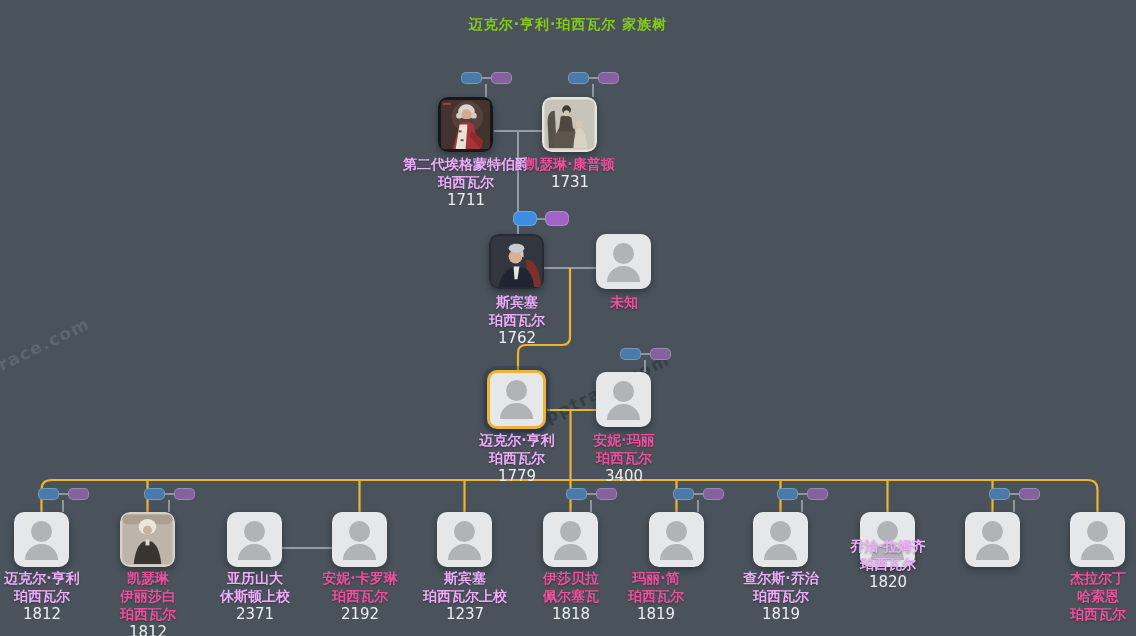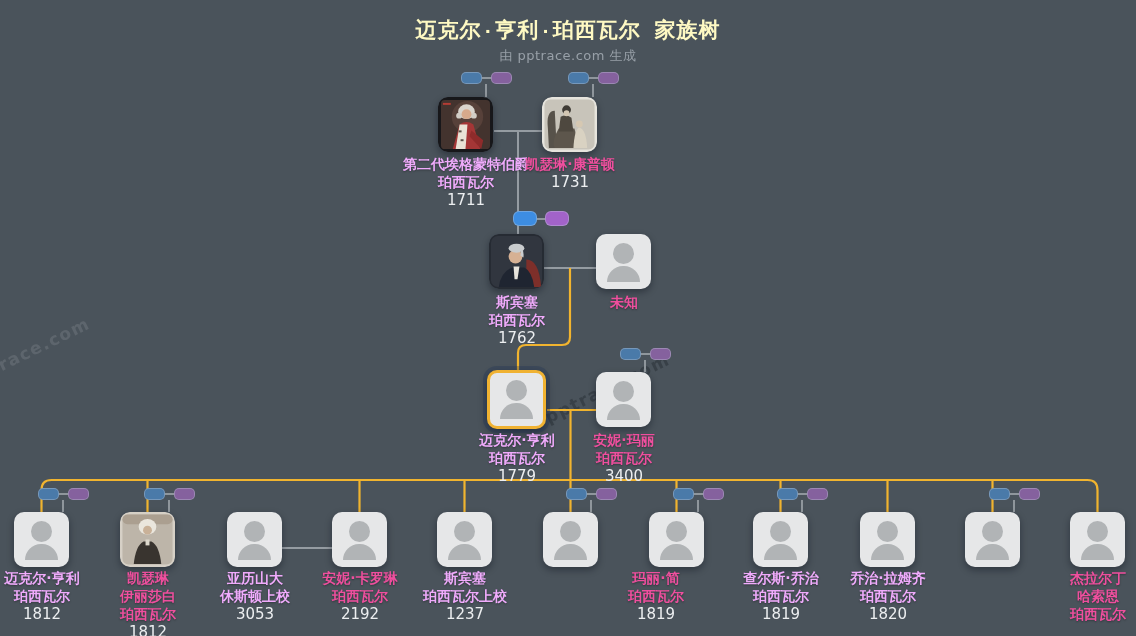--- a/index.html
+++ b/index.html
@@ -1,19 +1,19 @@
 <!DOCTYPE html>
 <html><head>
 <meta charset="utf-8">
 <style>
   html,body{margin:0;padding:0;background:#4a535b;}
   .stage{position:relative;width:1136px;height:636px;overflow:hidden;background:#4a535b;
          font-family:"DejaVu Sans","Liberation Sans",sans-serif;}
   .title{position:absolute;top:16px;left:0;width:100%;text-align:center;
-         font-size:21px;font-weight:700;color:#fef9c3;letter-spacing:1px;font-family:Liberation Mono, monospace;}
+         font-size:14px;font-weight:700;color:#84cc16;letter-spacing:1px;}
   .subtitle{position:absolute;top:47px;left:0;width:100%;text-align:center;
          font-size:13px;color:#98a0a8;letter-spacing:.5px;}
   .wm{position:absolute;font-size:17px;font-weight:700;letter-spacing:1.5px;
       transform:rotate(-26deg);transform-origin:left center;pointer-events:none;white-space:nowrap;}
   .wm1{left:-34px;top:372px;color:rgba(255,255,255,0.11);}
   .wm2{left:546px;top:408px;color:rgba(18,24,32,0.32);}
   svg.connectors{position:absolute;left:0;top:0;}
   
   .node{position:absolute;width:55px;height:55px;border-radius:10px;box-sizing:border-box;
         box-shadow:0 3px 7px rgba(8,12,22,.4);cursor:pointer;}
@@ -47,21 +47,20 @@
 </style>
 </head>
 <body>
 
 <div class="stage">
 
   <div class="wm wm1">pptrace.com</div>
   <div class="wm wm2">pptrace.com</div>
 
   <div class="title">迈克尔·亨利·珀西瓦尔 家族树</div>
-  <div class="subtitle">由 pptrace.com 生成</div>
 
   <svg class="connectors" width="1136" height="636" viewBox="0 0 1136 636" fill="none">
 
     <path d="M494 131 H542" stroke="#959ca2" stroke-width="2"></path>
     <path d="M518 131 V234" stroke="#959ca2" stroke-width="2"></path>
     <path d="M543 268 H596" stroke="#959ca2" stroke-width="2"></path>
     <path d="M282 548 H332" stroke="#959ca2" stroke-width="2"></path>
 
     <path d="M570 268 V337 Q570 345 562 345 H526 Q518 345 518 353 V372" stroke="#f1b42f" stroke-width="2.2"></path>
     <path d="M547 410 H596" stroke="#f1b42f" stroke-width="2.2"></path>
@@ -309,43 +308,48 @@
   </div>
   <div class="label" style="left:148px;top:569px">
     <div class="nm female">凯瑟琳</div>
     <div class="nm female">伊丽莎白</div>
     <div class="nm female">珀西瓦尔</div>
     <div class="yr">1812</div>
   </div>
   <div class="label" style="left:255px;top:569px">
     <div class="nm male">亚历山大</div>
     <div class="nm male">休斯顿上校</div>
-    <div class="yr">3053</div>
+    <div class="yr">2371</div>
   </div>
   <div class="label" style="left:360px;top:569px">
     <div class="nm female">安妮·卡罗琳</div>
     <div class="nm female">珀西瓦尔</div>
     <div class="yr">2192</div>
   </div>
   <div class="label" style="left:465px;top:569px">
     <div class="nm male">斯宾塞</div>
     <div class="nm male">珀西瓦尔上校</div>
     <div class="yr">1237</div>
   </div>
+  <div class="label" style="left:571px;top:569px">
+    <div class="nm female">伊莎贝拉</div>
+    <div class="nm female">佩尔塞瓦</div>
+    <div class="yr">1818</div>
+  </div>
   <div class="label" style="left:656px;top:569px">
     <div class="nm female">玛丽·简</div>
     <div class="nm female">珀西瓦尔</div>
     <div class="yr">1819</div>
   </div>
   <div class="label" style="left:781px;top:569px">
     <div class="nm male">查尔斯·乔治</div>
     <div class="nm male">珀西瓦尔</div>
     <div class="yr">1819</div>
   </div>
-  <div class="label" style="left:888px;top:569px">
+  <div class="label" style="left:888px;top:537px">
     <div class="nm male">乔治·拉姆齐</div>
     <div class="nm male">珀西瓦尔</div>
     <div class="yr">1820</div>
   </div>
   <div class="label" style="left:1098px;top:569px">
     <div class="nm female">杰拉尔丁</div>
     <div class="nm female">哈索恩</div>
     <div class="nm female">珀西瓦尔</div>
   </div>
 

